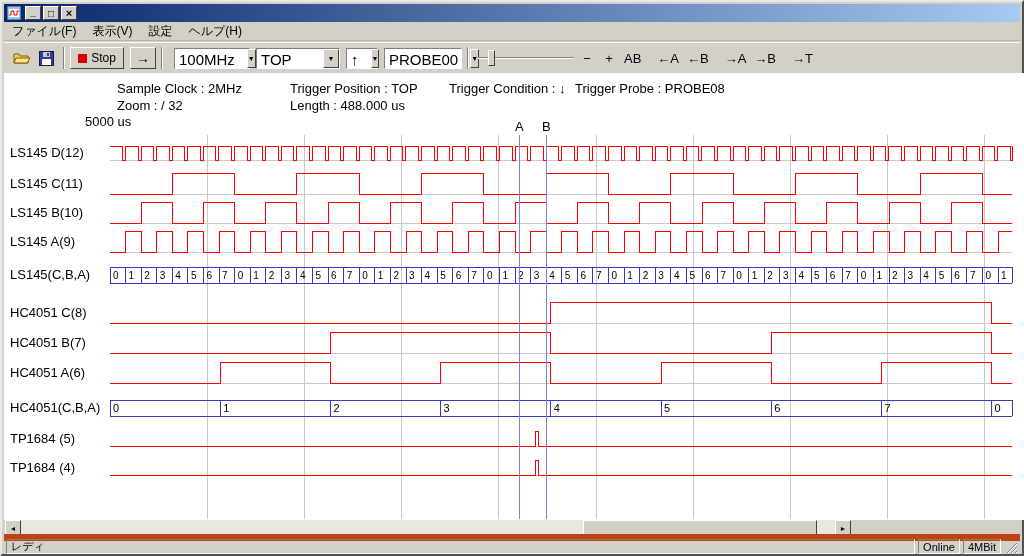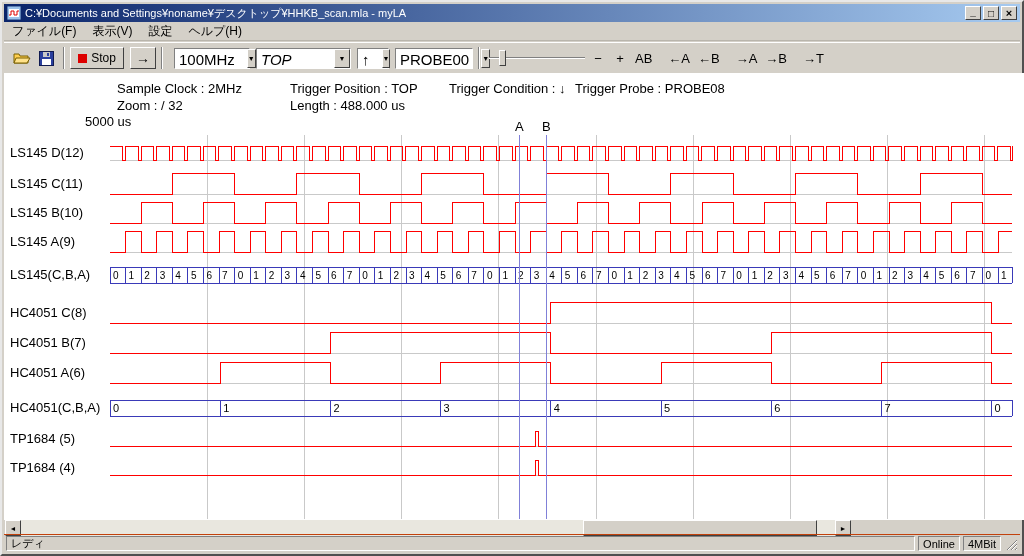--- a/index.html
+++ b/index.html
@@ -32,21 +32,21 @@
   .btn3d{background:#d4d0c8;border:1px solid;border-color:#fff #404040 #404040 #fff;height:22px;
     display:flex;align-items:center;justify-content:center;font-size:12px;color:#000;padding:8px 4px;}
   .stop-btn{width:54px;gap:4px;}
   .stop-sq{width:9px;height:9px;background:#dd0000;display:inline-block;}
   .run-btn{width:26px;margin-left:6px;font-size:14px;font-weight:bold;}
   .combo{display:inline-flex;height:21px;border:1px solid;border-color:#808080 #fff #fff #808080;
     background:#fff;align-items:stretch;margin-left:6px;}
   .combo-val{font-size:15px;padding:2px 12px 0 4px;flex:1;white-space:nowrap;}
   .combo-btn{width:16px;background:#d4d0c8;border:1px solid;border-color:#fff #404040 #404040 #fff;
     font-size:7px;display:flex;align-items:center;justify-content:center;color:#000;}
-  .w-clock{width:76px;} .w-trig{width:95px;font-style:italic;} .w-edge{width:32px;} .w-probe{width:78px;}
+  .w-clock{width:76px;} .w-trig{width:84px;} .w-edge{width:32px;} .w-probe{width:78px;}
   .slider{position:relative;width:100px;height:22px;margin-left:2px;}
   .slider-track{position:absolute;left:2px;right:2px;top:10px;height:2px;
     border-top:1px solid #808080;border-bottom:1px solid #fff;}
   .slider-thumb{position:absolute;left:12px;top:3px;width:7px;height:16px;background:#d4d0c8;
     border:1px solid;border-color:#fff #404040 #404040 #fff;}
   .grp{margin-left:8px;}
 
   
   .content{position:absolute;left:2px;top:71px;width:1020px;height:447px;background:#fff;}
   .info-text{position:absolute;font-size:13px;color:#000;white-space:nowrap;}
@@ -58,40 +58,39 @@
   
   .hscroll{position:absolute;left:3px;top:518px;width:846px;height:16px;background:#e9e7df;display:flex;}
   .sbtn{width:16px;height:16px;background:#d4d0c8;border:1px solid;border-color:#fff #404040 #404040 #fff;
     font-size:7px;color:#000;display:flex;align-items:center;justify-content:center;flex:0 0 auto;}
   .strack{position:relative;flex:1;}
   .sthumb{position:absolute;left:562px;top:0;width:234px;height:16px;background:#d4d0c8;
     border:1px solid;border-color:#fff #404040 #404040 #fff;}
 
   
   .statusbar{position:absolute;left:2px;bottom:2px;right:2px;height:18px;display:flex;align-items:center;
-    gap:3px;padding:1px 2px;border-top:1px solid #c2410c;}
+    gap:3px;padding:1px 2px;border-top:7px solid #c2410c;}
   .spanel{height:15px;border:1px solid;border-color:#808080 #fff #fff #808080;font-size:11px;
     display:flex;align-items:center;padding:0 4px;color:#000;}
   .spanel.main{flex:1;}
   .grip{width:14px;height:14px;flex:0 0 auto;}
 </style>
 </head>
 <body>
 
 <div class="window">
 
   <div class="titlebar">
     <span class="app-icon">
       <svg width="14" height="14" viewBox="0 0 14 14">
         <rect x="0" y="0" width="14" height="14" fill="#9cc2ea" stroke="#1a3a7a"></rect>
         <rect x="2" y="3" width="10" height="8" fill="#ffffff"></rect>
         <polyline points="2,9 4,9 4,5 7,5 7,9 10,9 10,5 12,5" fill="none" stroke="#dd0000"></polyline>
       </svg>
     </span>
-    <span class="title-text">C:¥Documents and Settings¥noname¥デスクトップ¥HHKB_scan.mla - myLA</span>
     <span class="win-btns">
       <button class="winbtn">
           <span class="g-min">_</span>
         </button>
       <button class="winbtn">
           <span>□</span>
         </button>
       <button class="winbtn">
           <span class="g-x">×</span>
         </button>

